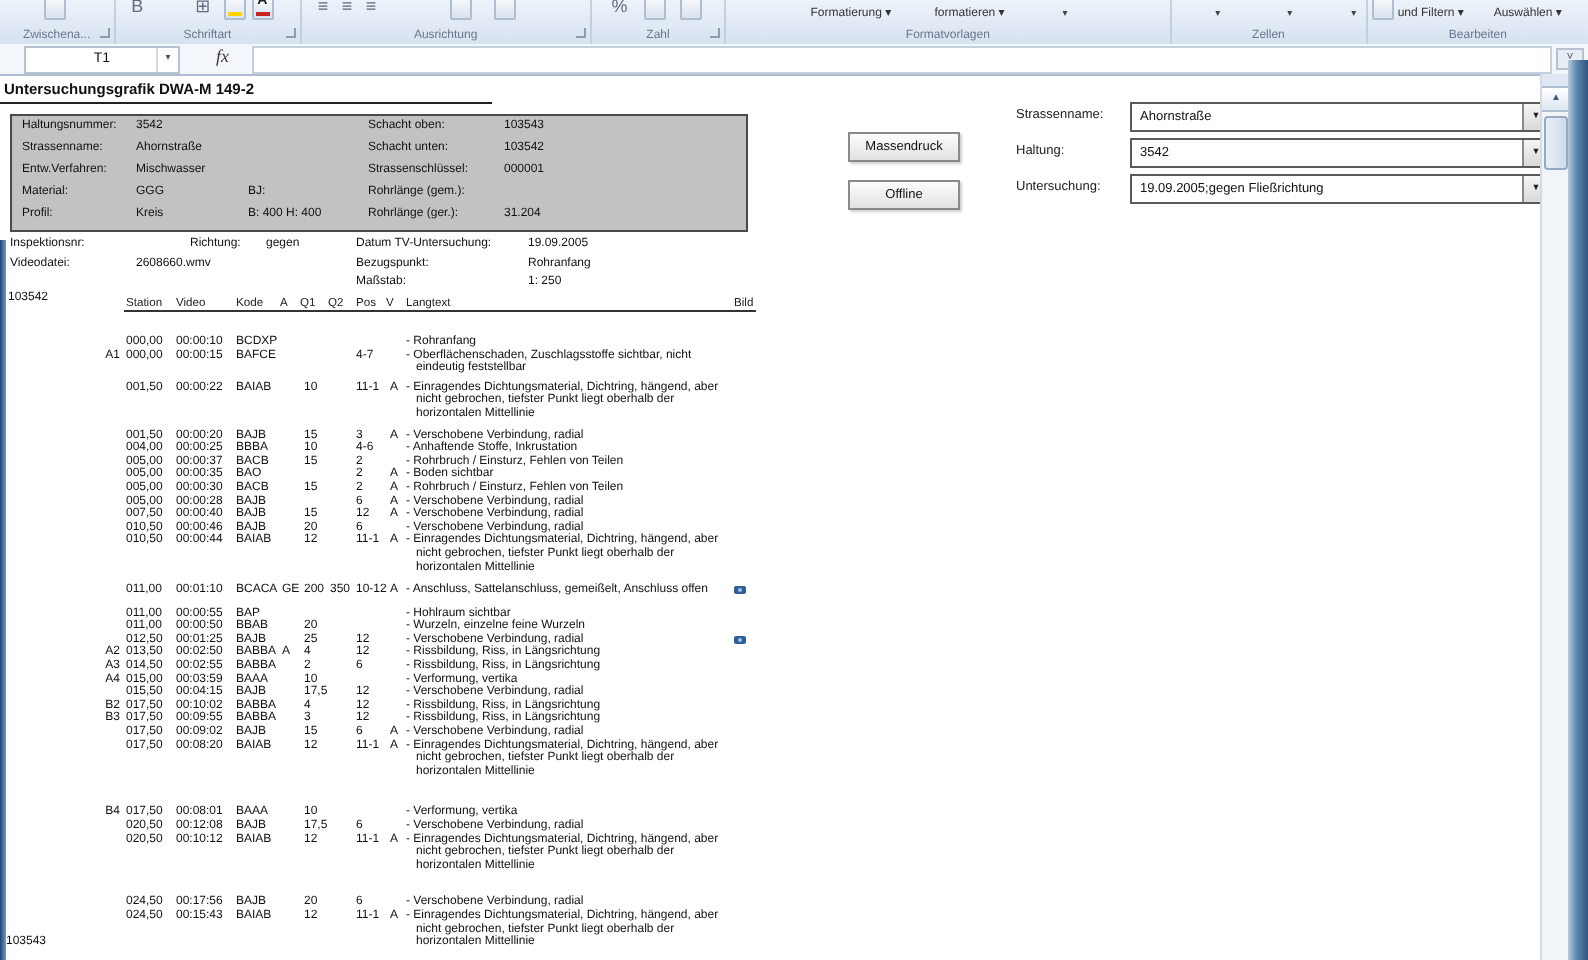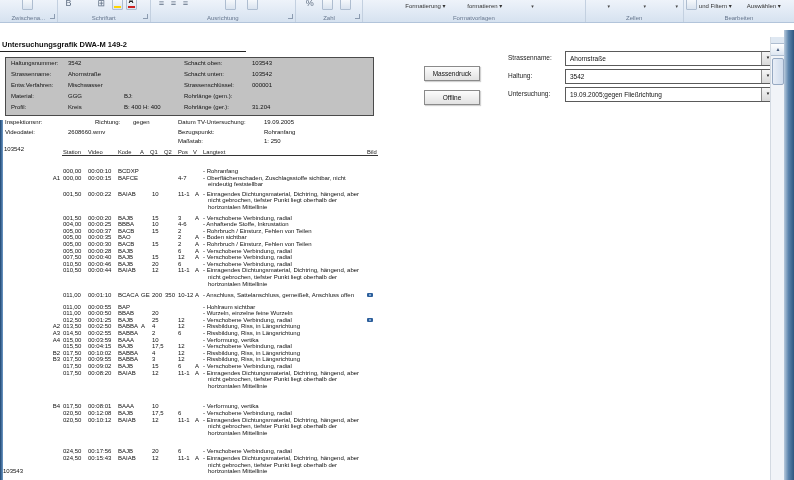--- a/index.html
+++ b/index.html
@@ -127,20 +127,29 @@
       <span class="rgroup-label">Zellen</span>
     </div>
     <div class="rgroup" style="width:111px;border-right:none">
       <span class="ric-box" style="left:2px"></span>
       <span class="rtext" style="left:15px">und Filtern ▾</span>
       <span class="rtext" style="left:63px">Auswählen ▾</span>
       <span class="rgroup-label">Bearbeiten</span>
     </div>
   </div>
 
+  <div class="fbar">
+    <div class="namebox">
+      <span>T1</span>
+      <span class="nb-arrow">▾</span>
+    </div>
+    <span class="fx">fx</span>
+    <div class="finput"></div>
+    <div class="fexpand">˅</div>
+  </div>
 
   <div class="sheet">
     <div class="title">Untersuchungsgrafik DWA-M 149-2</div>
     <div class="title-rule"></div>
 
     <div class="hbox" id="hdr-rows">
         <div class="hb-row">
           <span class="hb-cell" style="left: 5px;">Haltungsnummer:</span>
           <span class="hb-cell" style="left: 62px;">3542</span>
           <span class="hb-cell" style="left: 178px;">Schacht oben:</span>

